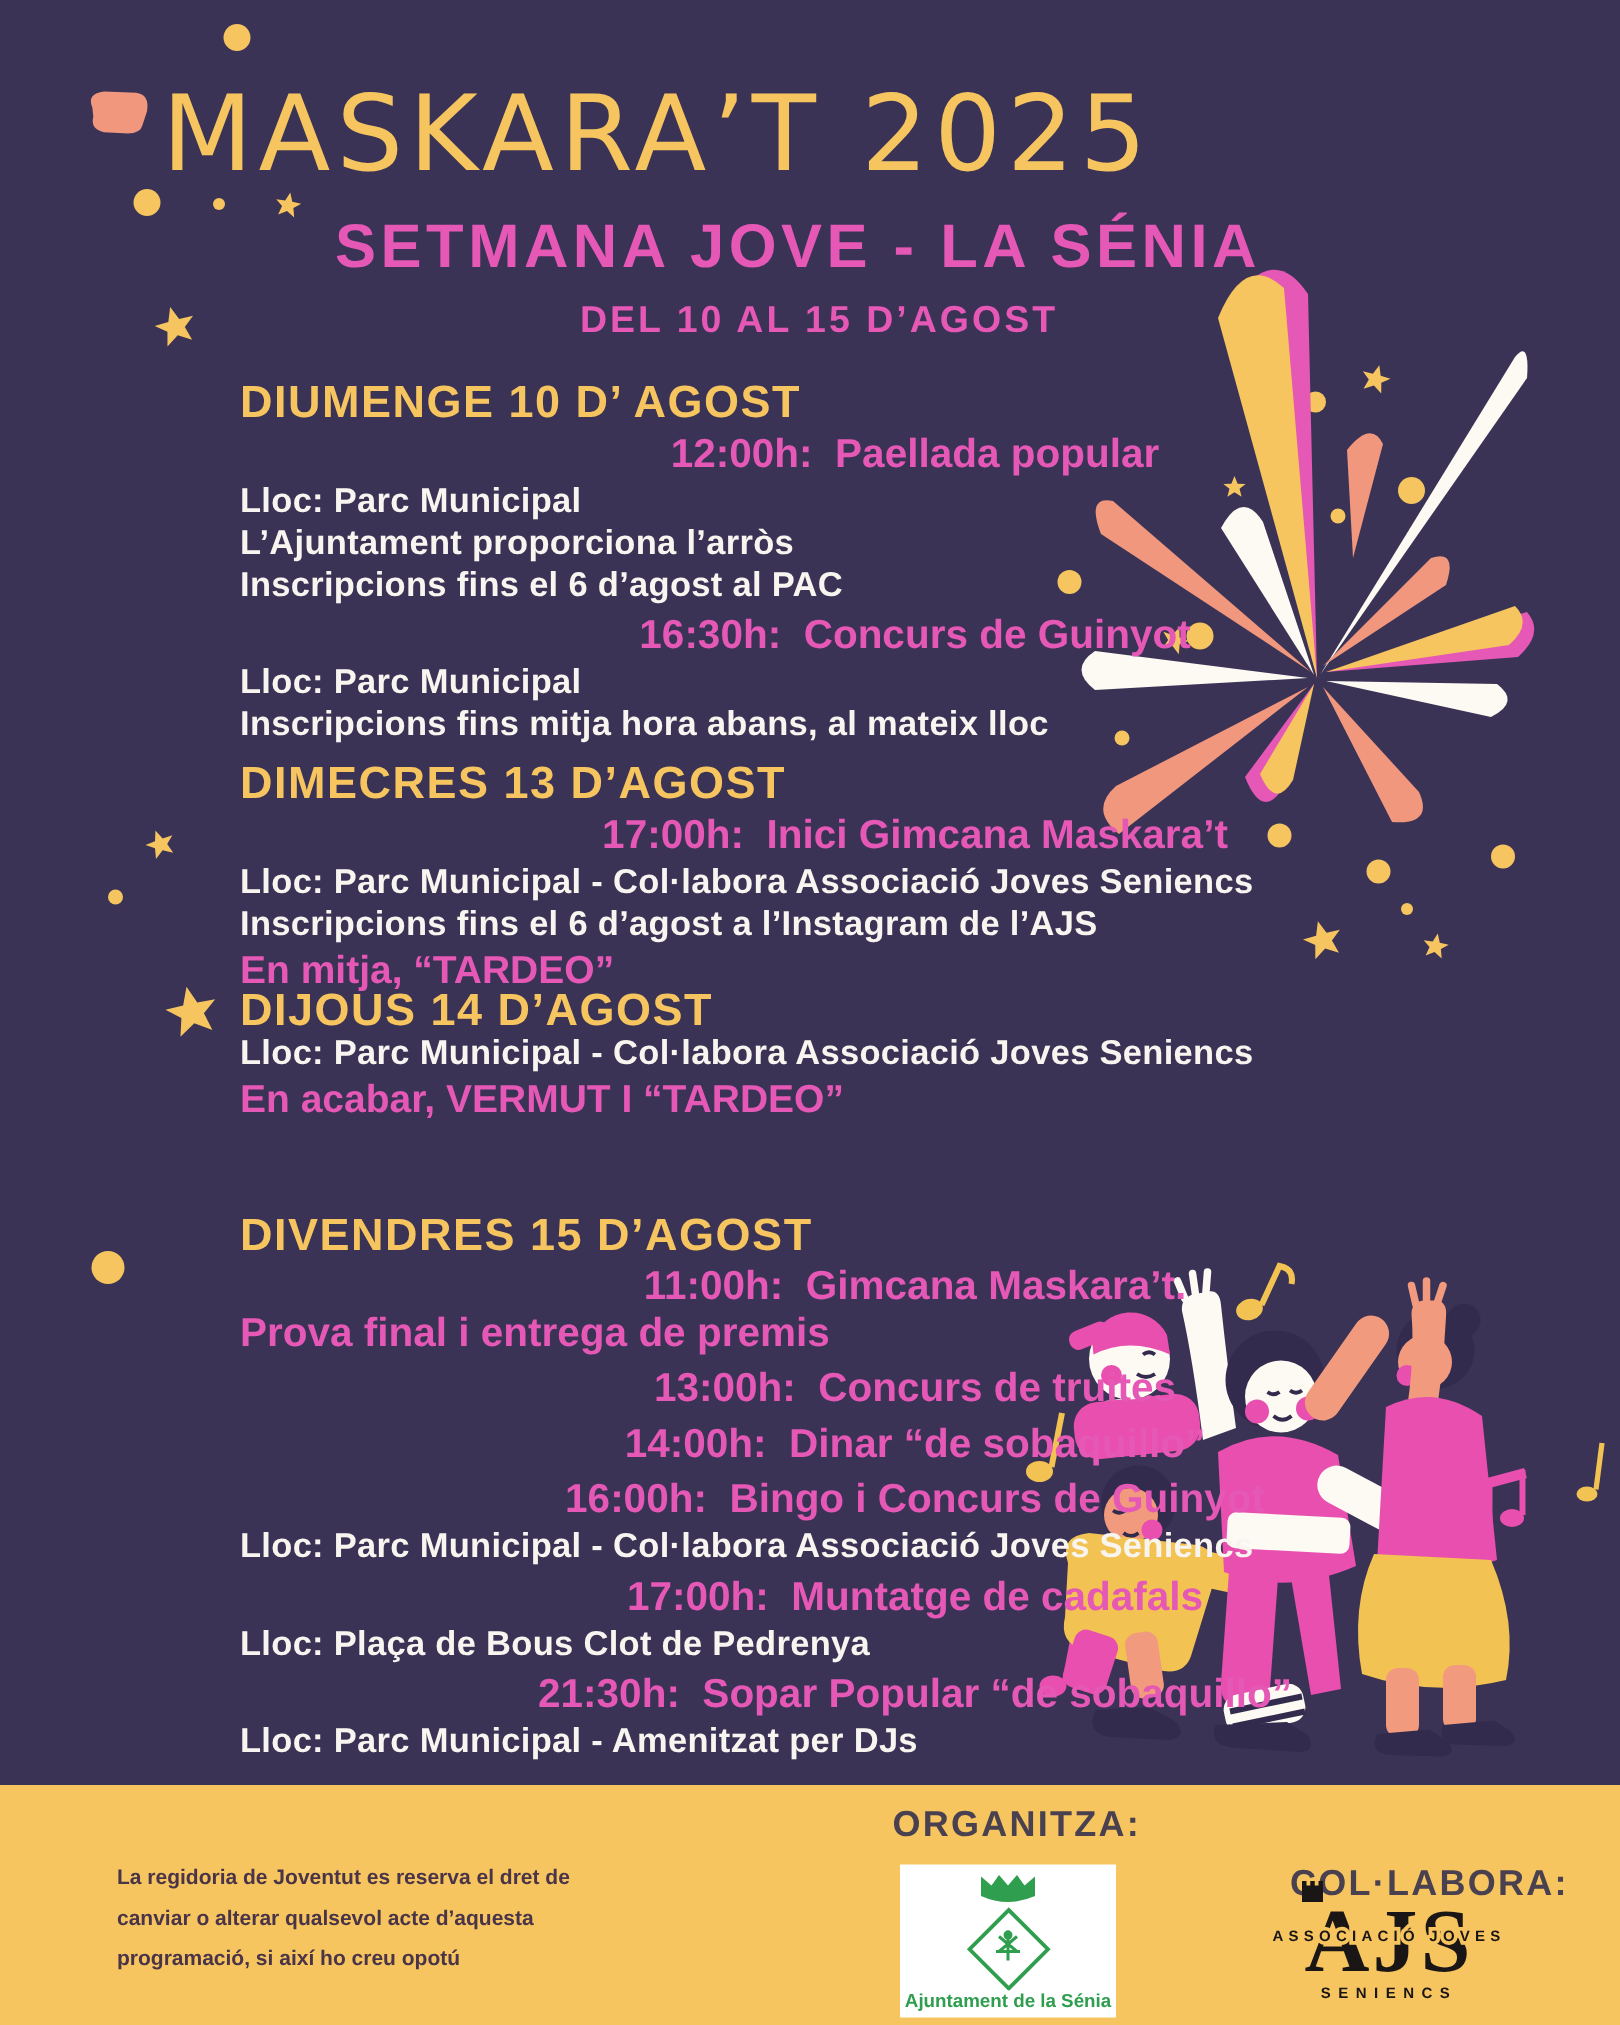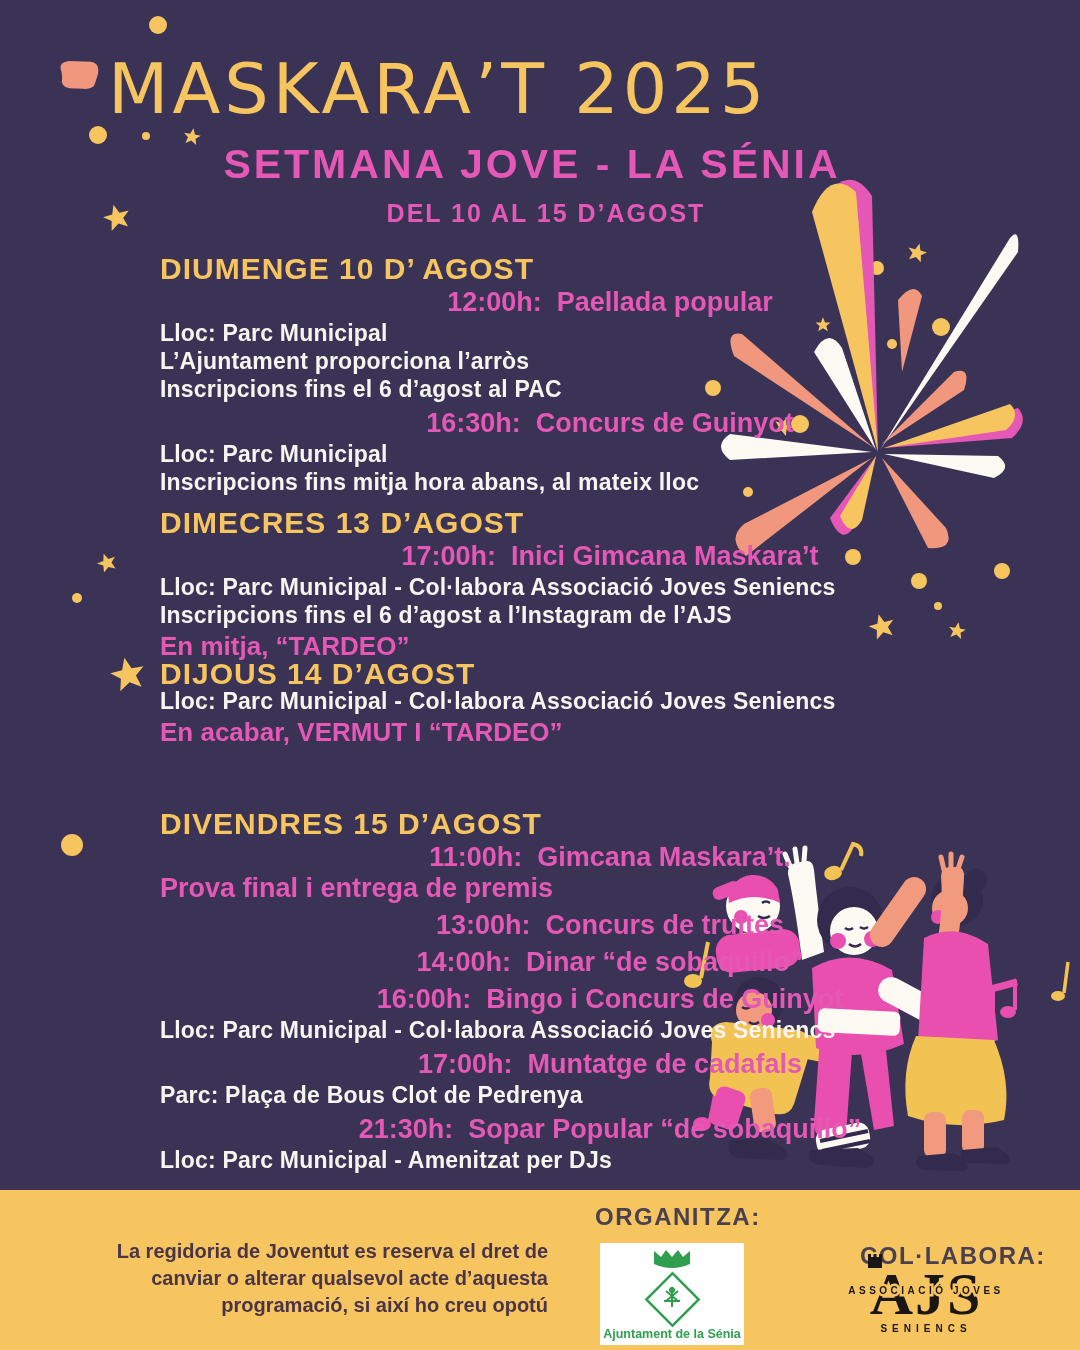--- a/index.html
+++ b/index.html
@@ -35,22 +35,22 @@
   .line{margin:0;white-space:pre-wrap;}
   .event{font-size:27px;font-weight:800;color:var(--pink,#e558b5);line-height:31px;margin-top:6px;text-align:center;}
   .event_cont{font-size:27px;font-weight:800;color:var(--pink,#e558b5);line-height:31px;margin-top:0;}
   .detail{font-size:23px;font-weight:700;color:var(--white,#f8f4ef);line-height:26px;margin-top:2px;letter-spacing:.2px;}
   .highlight{font-size:26px;font-weight:800;color:var(--pink,#e558b5);line-height:33px;margin-top:2px;}
   .footer{
     position:absolute;left:0;top:1190px;width:1080px;height:160px;
     background:var(--yellow,#f6c55f);z-index:4;
   }
   .disclaimer{
-    position:absolute;left:78px;top:48px;width:470px;text-align:right;
-    font-size:20px;font-weight:700;line-height:27px;white-space:pre-line;
+    position:absolute;left:78px;top:48px;width:470px;text-align:left;
+    font-size:14px;font-weight:700;line-height:27px;white-space:pre-line;
     color:var(--footer-text,#4a3448);
   }
   .partner-label{
     position:absolute;top:13px;font-size:24px;font-weight:700;letter-spacing:1.5px;
     color:#4a4150;
   }
   .org-label{left:595px;}
   .col-label{left:860px;margin-top:39px;}
   .ajuntament-box{
     position:absolute;left:600px;top:53px;width:144px;height:102px;background:#ffffff;
@@ -227,21 +227,21 @@
       </div>
       <div class="section" style="top: 806px;">
         <h3>DIVENDRES 15 D’AGOST</h3>
         <p class="line event">11:00h:  Gimcana Maskara’t.</p>
         <p class="line event_cont">Prova final i entrega de premis</p>
         <p class="line event">13:00h:  Concurs de truites</p>
         <p class="line event">14:00h:  Dinar “de sobaquillo”</p>
         <p class="line event">16:00h:  Bingo i Concurs de Guinyot</p>
         <p class="line detail">Lloc: Parc Municipal - Col·labora Associació Joves Seniencs</p>
         <p class="line event">17:00h:  Muntatge de cadafals</p>
-        <p class="line detail">Parc: Plaça de Bous Clot de Pedrenya</p>
+        <p class="line detail">Lloc: Plaça de Bous Clot de Pedrenya</p>
         <p class="line event">21:30h:  Sopar Popular “de sobaquillo”</p>
         <p class="line detail">Lloc: Parc Municipal - Amenitzat per DJs</p>
       </div>
     </div>
 
   <div class="footer">
     <div class="disclaimer">La regidoria de Joventut es reserva el dret de
 canviar o alterar qualsevol acte d’aquesta
 programació, si així ho creu opotú</div>
     <div class="partner-label org-label">ORGANITZA:</div>

